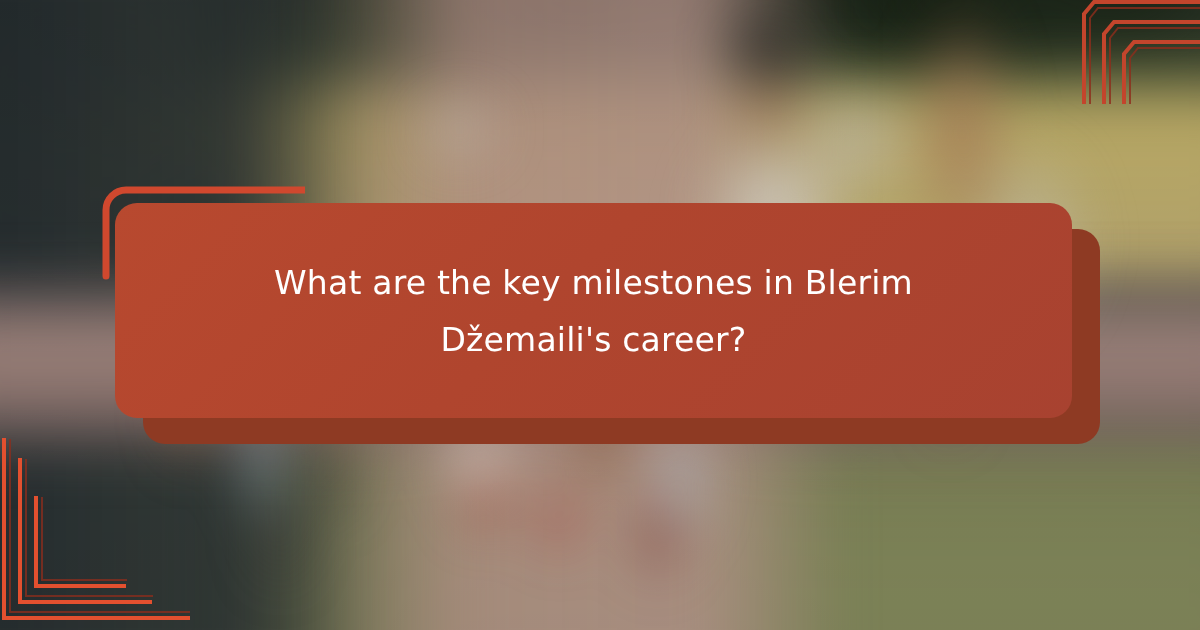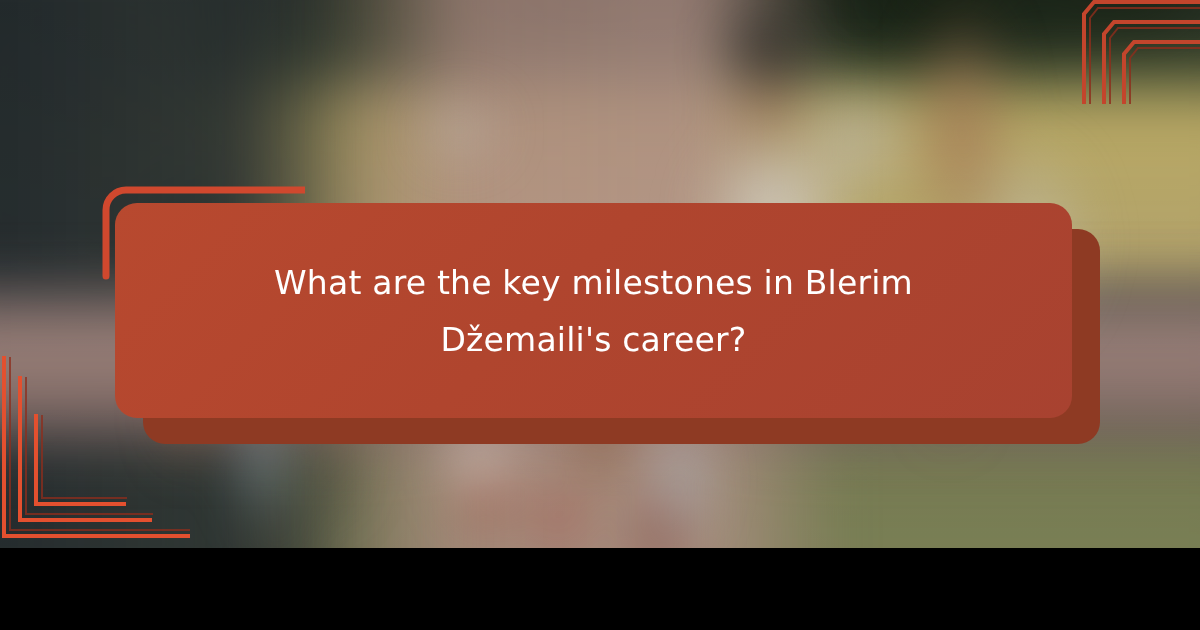--- a/index.html
+++ b/index.html
@@ -7,21 +7,21 @@
     padding: 0;
     background: #000;
   }
   body {
     font-family: "DejaVu Sans", sans-serif;
   }
 
   #stage {
     position: relative;
     width: 1200px;
-    height: 548px;
+    height: 630px;
     overflow: hidden;
     background: #7f1d1d;
   }
 
   
   .bg-photo {
     position: absolute;
     inset: -60px;
     overflow: hidden;
   }

